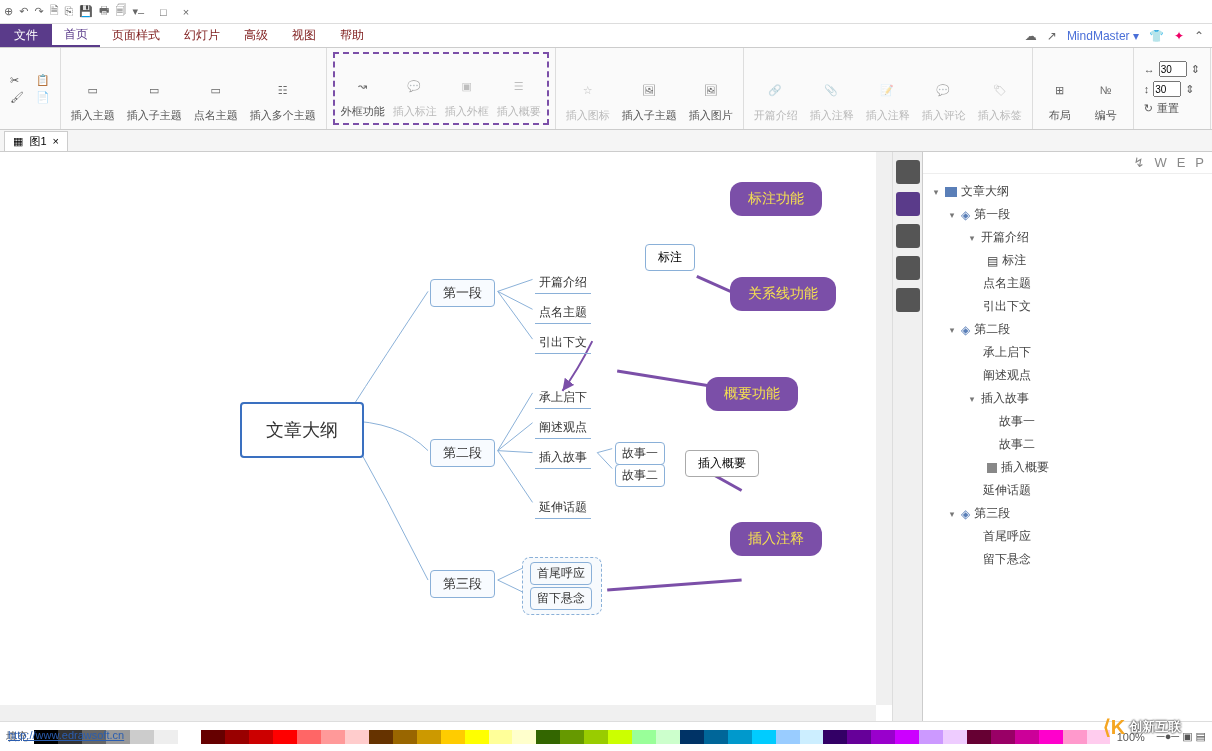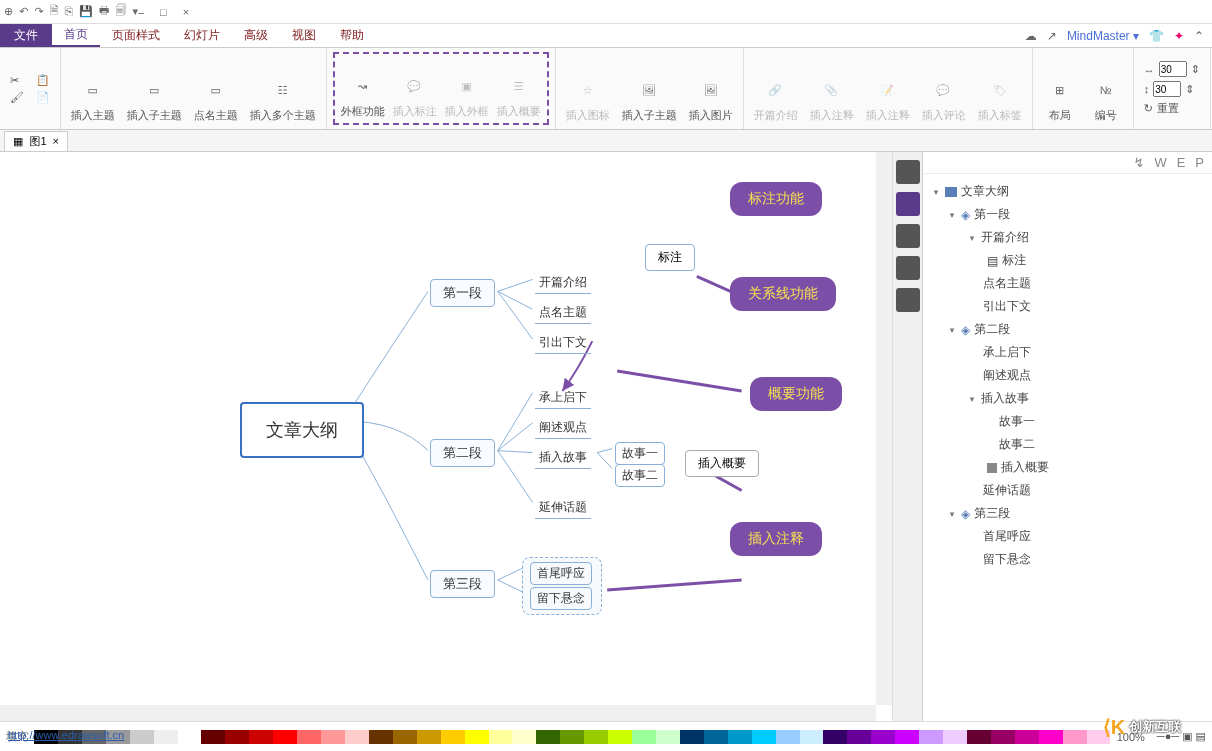--- a/index.html
+++ b/index.html
@@ -266,21 +266,21 @@
       <div class="leaf" style="left:615px;top:312px;border:1px solid #8ab0d8;border-radius:4px;padding:2px 6px">故事二</div>
       <div class="summary-box" style="left:685px;top:298px">插入概要</div>
 
       <div class="boundary" style="left:522px;top:405px;width:80px;height:58px"></div>
       <div class="node-box sub" style="left:430px;top:418px">第三段</div>
       <div class="leaf" style="left:530px;top:410px;border:1px solid #8ab0d8;border-radius:4px;padding:2px 6px">首尾呼应</div>
       <div class="leaf" style="left:530px;top:435px;border:1px solid #8ab0d8;border-radius:4px;padding:2px 6px">留下悬念</div>
 
       <div class="callout-box" style="left:730px;top:30px">标注功能</div>
       <div class="callout-box" style="left:730px;top:125px">关系线功能</div>
-      <div class="callout-box" style="left:750px;top:225px">概要功能</div>
+      <div class="callout-box" style="left:706px;top:225px">概要功能</div>
       <div class="callout-box" style="left:730px;top:370px">插入注释</div>
     </div>
     <div class="scrollbar-v"></div>
     <div class="scrollbar-h"></div>
   </div>
 
   <div class="sidetools">
     <div class="tool" style="background:#555"></div>
     <div class="tool active"></div>
     <div class="tool" style="background:#555"></div>

